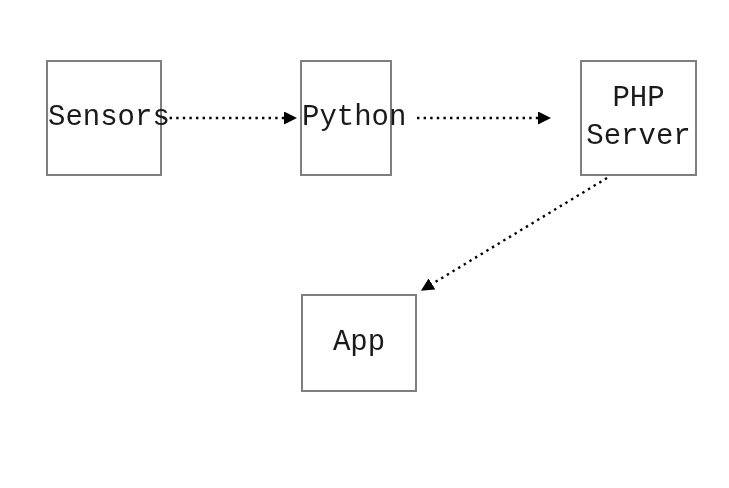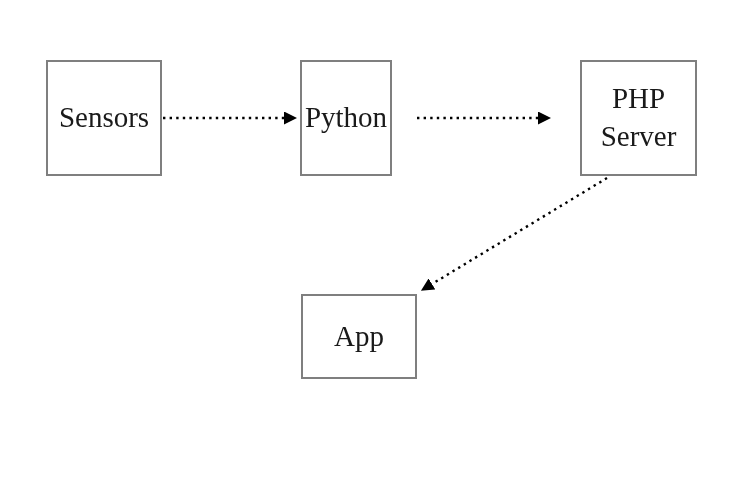--- a/index.html
+++ b/index.html
@@ -6,21 +6,21 @@
     margin: 0;
     padding: 0;
     background: #ffffff;
   }
   .canvas {
     position: relative;
     width: 729px;
     height: 488px;
     background: #ffffff;
     overflow: hidden;
-    font-family: Liberation Serif, serif;
+    font-family: Liberation Mono, monospace;
   }
   .edges {
     position: absolute;
     left: 0;
     top: 0;
     width: 729px;
     height: 488px;
     pointer-events: none;
   }
   .edge {
@@ -44,21 +44,21 @@
     line-height: 1.3;
   }
   .node span {
     display: block;
     width: 100%;
     text-align: center;
   }
   .node-sensors { left: 46px;  top: 60px;  width: 116px; height: 116px; }
   .node-python  { left: 300px; top: 60px;  width: 92px; height: 116px; }
   .node-php     { left: 580px; top: 60px;  width: 117px; height: 116px; }
-  .node-app     { left: 301px; top: 294px; width: 116px; height: 85px; }
+  .node-app     { left: 301px; top: 294px; width: 116px; height: 98px; }
 </style>
 </head>
 <body>
 
 <div class="canvas">
 
   <svg class="edges" viewBox="0 0 729 488" xmlns="http://www.w3.org/2000/svg">
     <defs>
       <marker id="arrowhead" markerUnits="userSpaceOnUse" markerWidth="13" markerHeight="13" viewBox="0 0 13 13" refX="0" refY="6.5" orient="auto">
         <path d="M0,0 L13,6.5 L0,13 Z" fill="#000000"></path>

